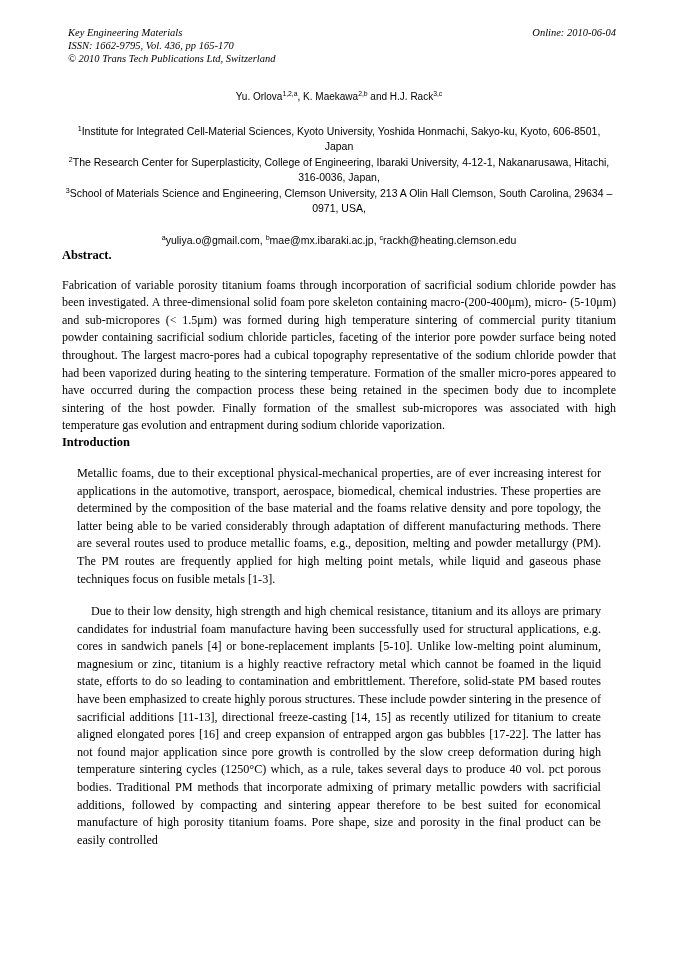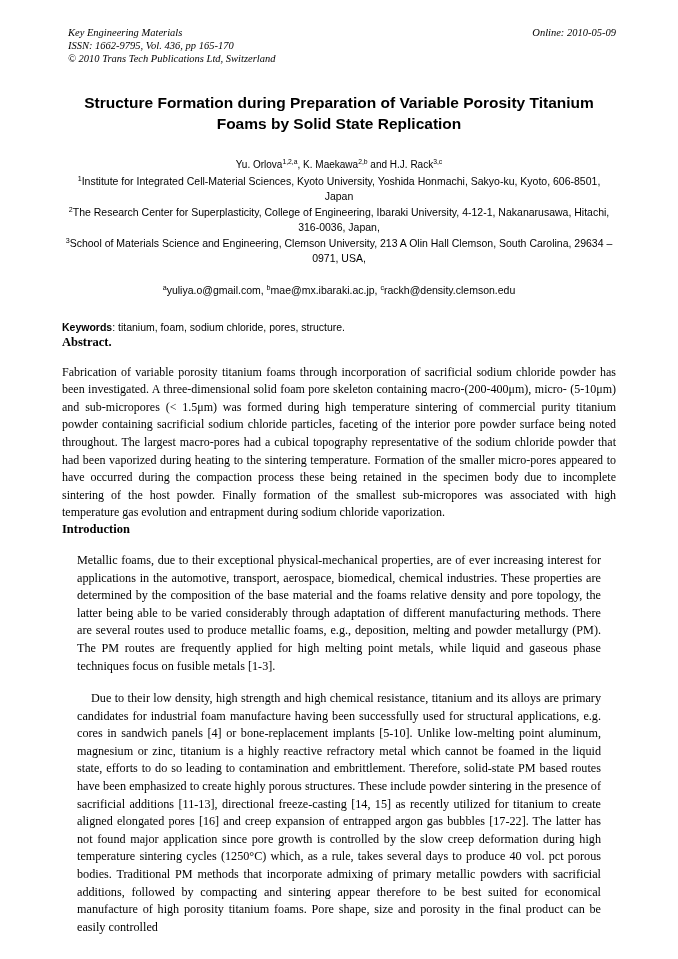--- a/index.html
+++ b/index.html
@@ -58,20 +58,21 @@
     font-size: 10px;
     line-height: 18px;
   }
   sup {
     font-size: 0.68em;
     vertical-align: super;
     line-height: 0;
   }
   
   .affils {
+    margin-top: 18px;
     text-align: center;
     font-family: "Liberation Sans", sans-serif;
     font-size: 10.5px;
     line-height: 15.5px;
   }
   .affil {
     display: block;
   }
   .emails {
     margin-top: 16px;
@@ -113,45 +114,41 @@
   .intro-body p.indent {
     text-indent: 14px;
   }
 </style>
 </head>
 <body>
 
 <div class="page">
 
   <div class="header">
-    <span class="online">Online: 2010-05-09</span>
+    <span class="online">Online: 2010-06-04</span>
     <span class="line">Key Engineering Materials</span>
     <span class="line">ISSN: 1662-9795, Vol. 436, pp 165-170</span>
     <span class="line">© 2010 Trans Tech Publications Ltd, Switzerland</span>
   </div>
 
-  <div class="title">Structure Formation during Preparation of Variable Porosity Titanium Foams by Solid State Replication</div>
 
   <div class="authors">
     <span>Yu. Orlova</span><sup>1,2,a</sup><span>, K. Maekawa</span><sup>2,b</sup><span> and H.J. Rack</span><sup>3,c</sup>
   </div>
 
   <div class="affils">
     <span class="affil"><sup>1</sup><span>Institute for Integrated Cell-Material Sciences, Kyoto University, Yoshida Honmachi, Sakyo-ku, Kyoto, 606-8501, Japan</span></span>
     <span class="affil"><sup>2</sup><span>The Research Center for Superplasticity, College of Engineering, Ibaraki University, 4-12-1, Nakanarusawa, Hitachi, 316-0036, Japan,</span></span>
     <span class="affil"><sup>3</sup><span>School of Materials Science and Engineering, Clemson University, 213 A Olin Hall Clemson, South Carolina, 29634 – 0971, USA,</span></span>
   </div>
 
   <div class="emails">
-    <sup>a</sup><span>yuliya.o@gmail.com, </span><sup>b</sup><span>mae@mx.ibaraki.ac.jp, </span><sup>c</sup><span>rackh@density.clemson.edu</span>
+    <sup>a</sup><span>yuliya.o@gmail.com, </span><sup>b</sup><span>mae@mx.ibaraki.ac.jp, </span><sup>c</sup><span>rackh@heating.clemson.edu</span>
   </div>
 
-  <div class="keywords">
-    <span class="kw-label">Keywords</span><span>: titanium, foam, sodium chloride, pores, structure.</span>
-  </div>
 
   <div class="sec-head">Abstract.</div>
   <div class="abstract-body">Fabrication of variable porosity titanium foams through incorporation of sacrificial sodium chloride powder has been investigated. A three-dimensional solid foam pore skeleton containing macro-(200-400μm), micro- (5-10μm) and sub-micropores (&lt; 1.5μm) was formed during high temperature sintering of commercial purity titanium powder containing sacrificial sodium chloride particles, faceting of the interior pore powder surface being noted throughout. The largest macro-pores had a cubical topography representative of the sodium chloride powder that had been vaporized during heating to the sintering temperature. Formation of the smaller micro-pores appeared to have occurred during the compaction process these being retained in the specimen body due to incomplete sintering of the host powder.  Finally formation of the smallest sub-micropores was associated with high temperature gas evolution and entrapment during sodium chloride vaporization.</div>
 
   <div class="sec-head">Introduction</div>
   <div class="intro-body">
     <p>Metallic foams, due to their exceptional physical-mechanical properties, are of ever increasing interest for applications in the automotive, transport, aerospace, biomedical, chemical industries. These properties are determined by the composition of the base material and the foams relative density and pore topology, the latter being able to be varied considerably through adaptation of different manufacturing methods. There are several routes used to produce metallic foams, e.g., deposition, melting and powder metallurgy (PM). The PM routes are frequently applied for high melting point metals, while liquid and gaseous phase techniques focus on fusible metals [1-3].</p>
     <p class="indent">Due to their low density, high strength and high chemical resistance, titanium and its alloys are primary candidates for industrial foam manufacture having been successfully used for structural applications, e.g. cores in sandwich panels [4] or bone-replacement implants [5-10]. Unlike low-melting point aluminum, magnesium or zinc, titanium is a highly reactive refractory metal which cannot be foamed in the liquid state, efforts to do so leading to contamination and embrittlement. Therefore, solid-state PM based routes have been emphasized to create highly porous structures. These include powder sintering in the presence of sacrificial additions [11-13], directional freeze-casting [14, 15] as recently utilized for titanium to create aligned elongated pores [16] and creep expansion of entrapped argon gas bubbles [17-22]. The latter has not found major application since pore growth is controlled by the slow creep deformation during high temperature sintering cycles (1250°C) which, as a rule, takes several days to produce 40 vol. pct porous bodies. Traditional PM methods that incorporate admixing of primary metallic powders with sacrificial additions, followed by compacting and sintering appear therefore to be best suited for economical manufacture of high porosity titanium foams. Pore shape, size and porosity in the final product can be easily controlled</p>
   </div>
 

